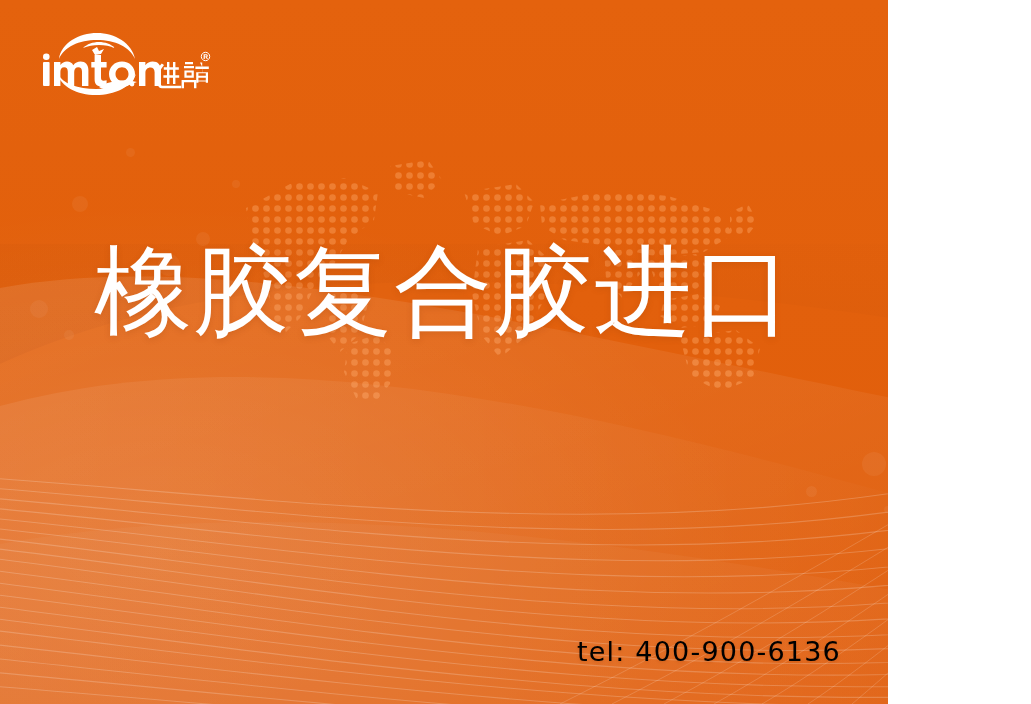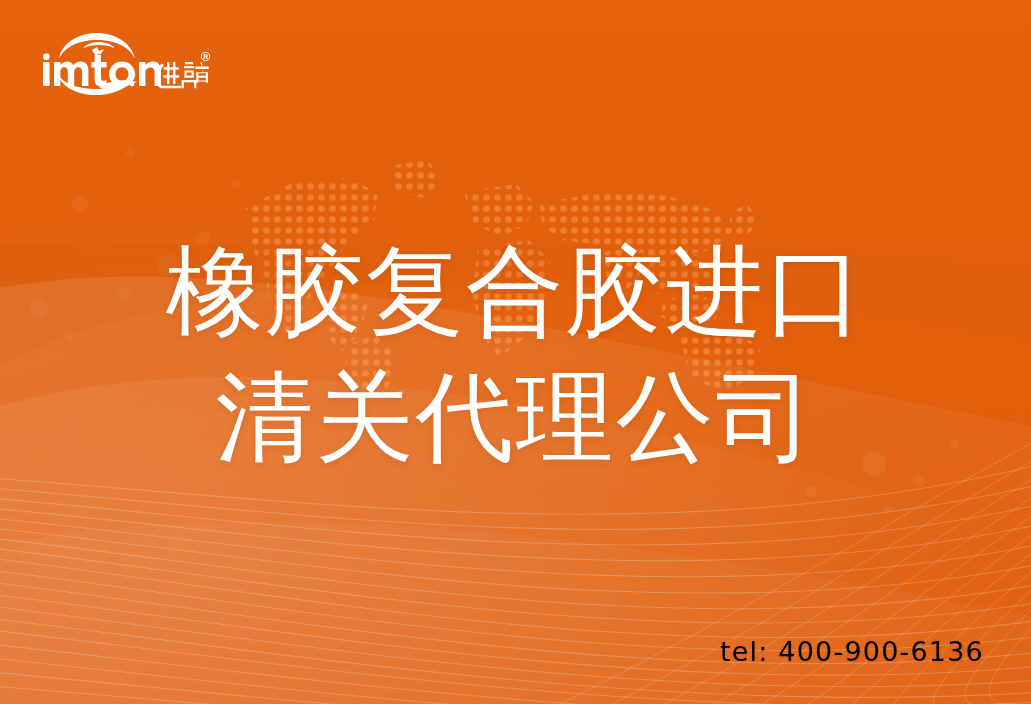--- a/index.html
+++ b/index.html
@@ -11,21 +11,21 @@
   body {
     width: 1031px;
     height: 704px;
     overflow: hidden;
     font-family: "Liberation Sans", "DejaVu Sans", sans-serif;
   }
 
   
   .banner {
     position: relative;
-    width: 1031px;
+    width: 888px;
     height: 704px;
     overflow: hidden;
     background: #e2600c;
   }
 
   
   .bg-base {
     position: absolute;
     inset: 0;
     background:
@@ -281,18 +281,17 @@
         <g fill="none" stroke="#ffffff" stroke-width="1">
           <circle cx="168.5" cy="27.5" r="4.2"></circle>
         </g>
         <path d="M166.6,25.2 l2.4,0 c1.1,0 1.8,0.6 1.8,1.5 c0,0.7 -0.4,1.2 -1,1.4 l1.2,1.8 l-1.2,0 l-1,-1.6 l-1,0 l0,1.6 l-1.2,0 Z M167.8,26.2 l0,1.2 l1.1,0 c0.5,0 0.8,-0.2 0.8,-0.6 c0,-0.4 -0.3,-0.6 -0.8,-0.6 Z"></path>
       </g>
     </svg>
   </div>
 
   <div class="headline">
     <span class="line">橡胶复合胶进口</span>
-    <span class="line">清关代理公司</span>
   </div>
 
   <div class="tel">tel: 400-900-6136</div>
 
 </div>
 
 </body></html>

